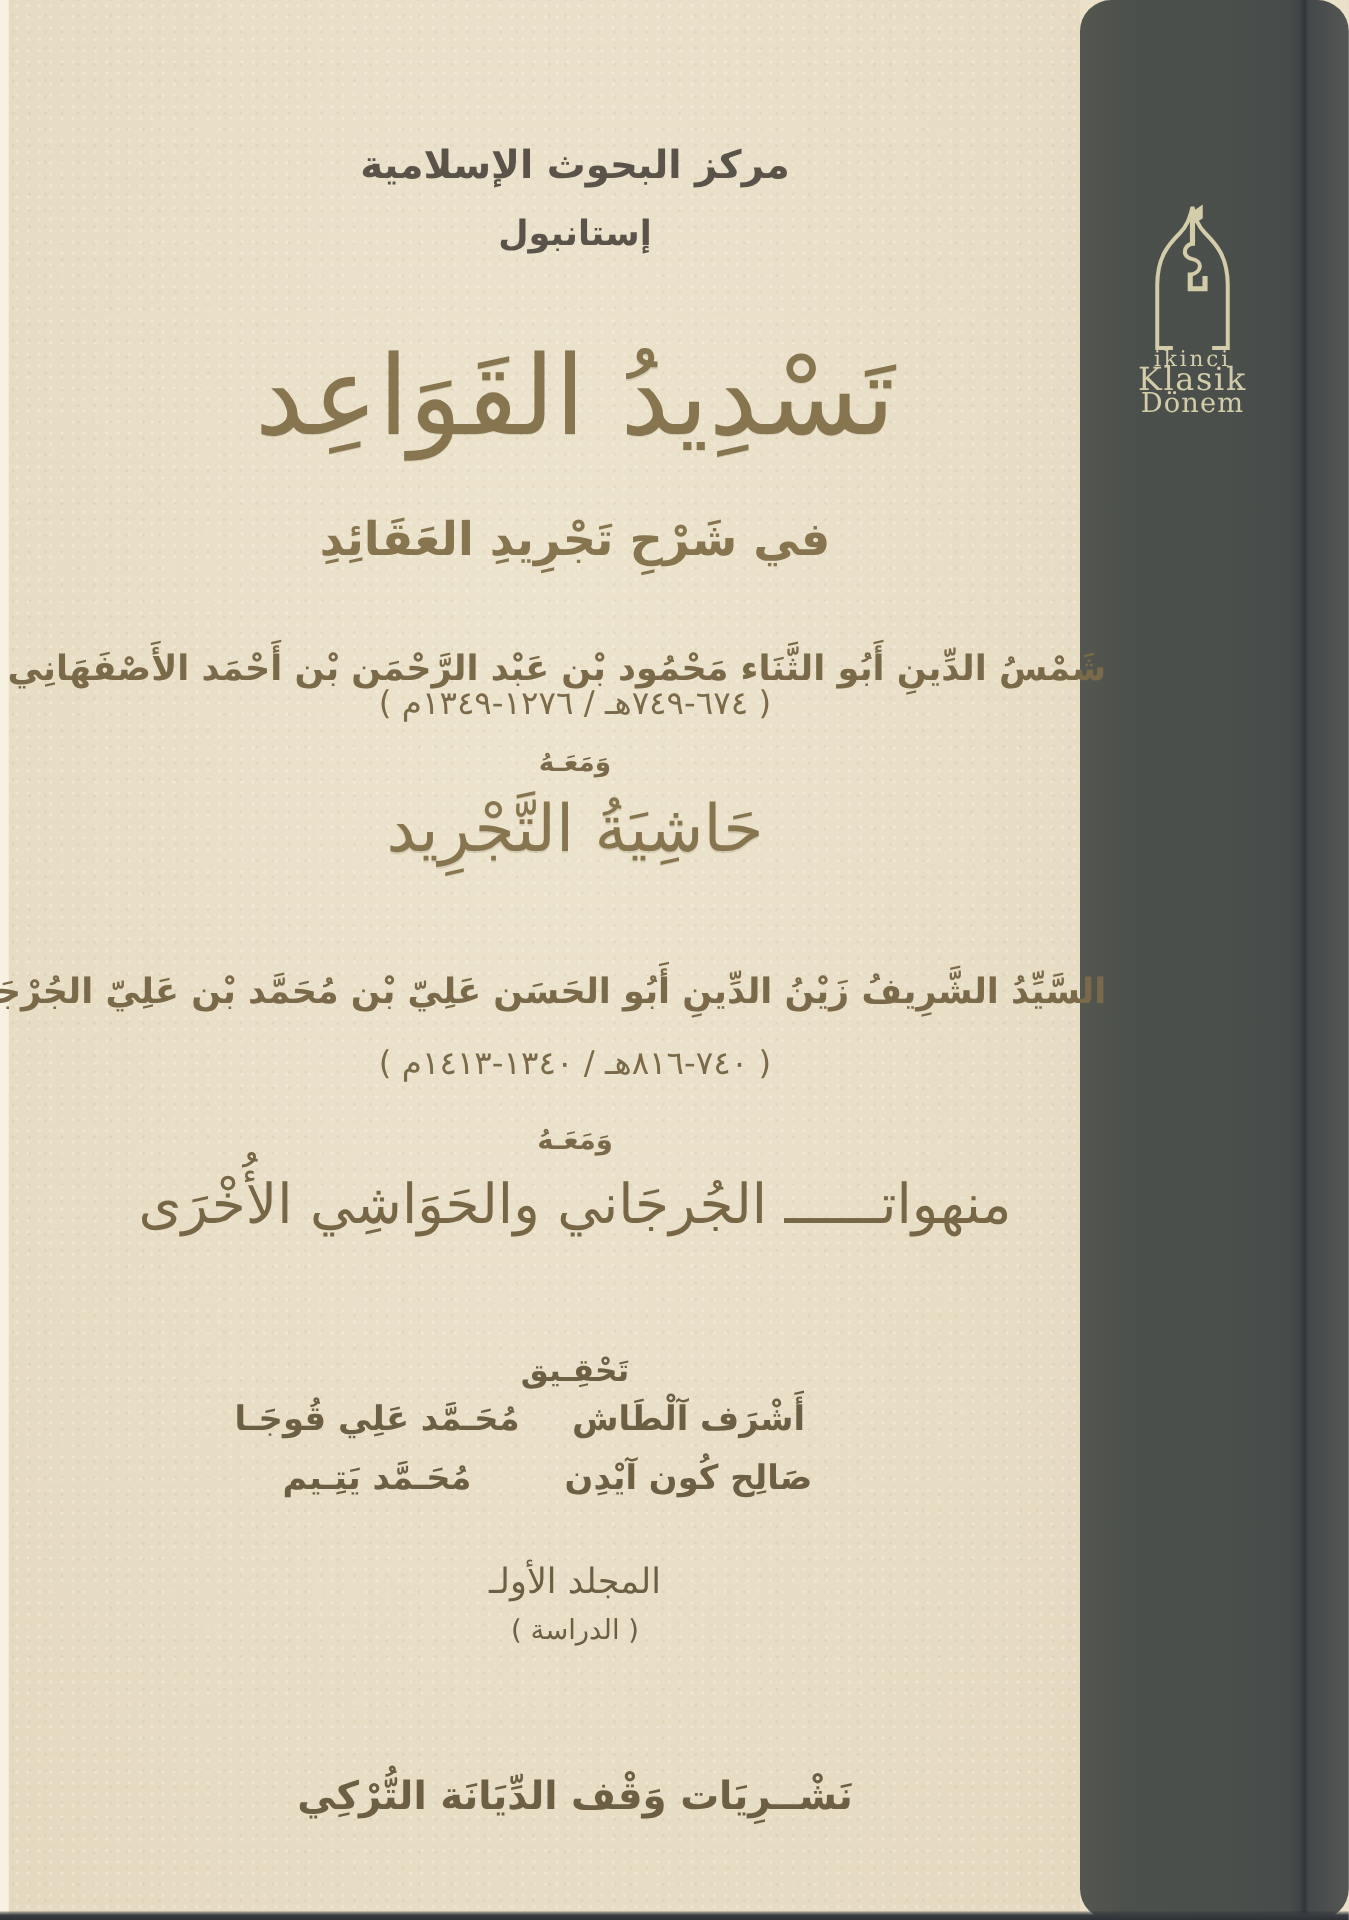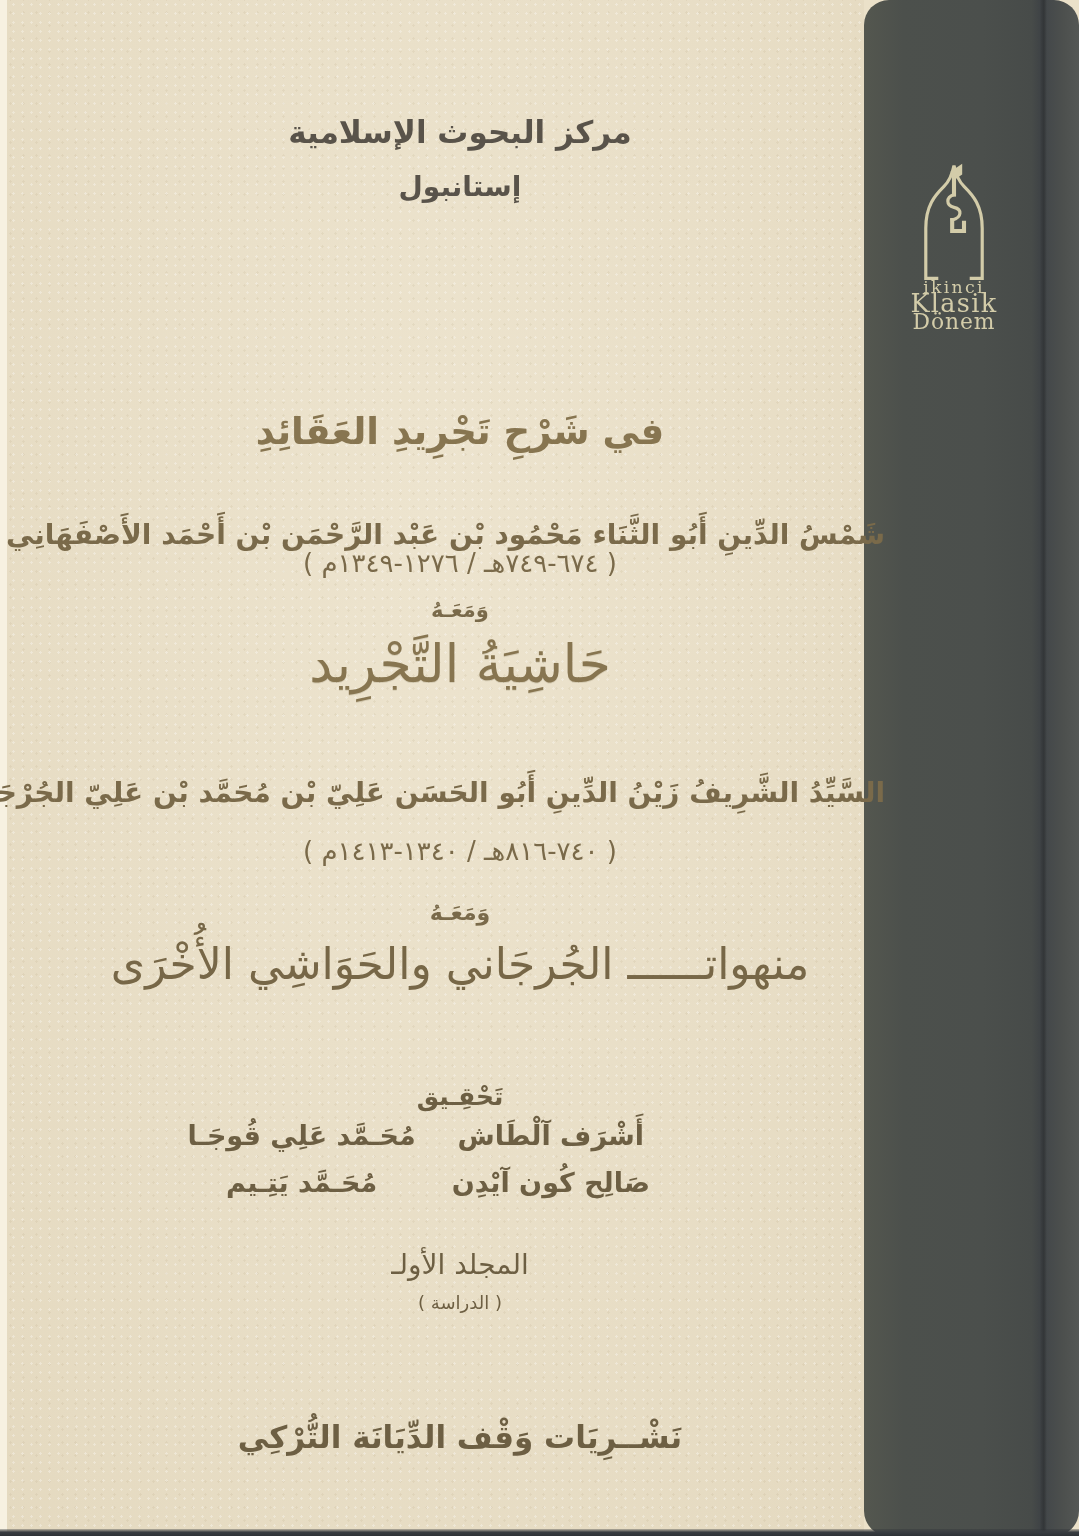--- a/index.html
+++ b/index.html
@@ -82,21 +82,21 @@
   .title-3    {top:938px; font-size:44px; color:#776747; font-weight:normal;}
   .tahqiq     {top:1082px; font-size:25px; font-weight:bold; color:#6d5f43;}
   .editors    {
     position:absolute; top:1120px; left:235px; width:380px;
     display:grid; grid-template-columns:1fr 1fr;
     column-gap:36px; row-gap:16px;
     direction:rtl; justify-items:center; align-items:center;
     font-size:27px; font-weight:bold; color:#6d5f43; white-space:nowrap;
   }
   .volume     {top:1248px; font-size:28px; font-weight:normal; color:#6d5f43;}
-  .study      {top:1292px; font-size:18px; color:#6d5f43;}
+  .study      {top:1292px; font-size:22px; color:#6d5f43;}
   .publisher  {top:1419px; font-size:31px; font-weight:bold; color:#6d5f43;}
 </style>
 </head>
 <body>
 
 <div class="cover">
 
   <div class="paper-texture"></div>
   <div class="left-scan-strip"></div>
 
@@ -119,20 +119,21 @@
       <text class="logo-text logo-line3" x="66" y="197">Dönem</text>
     </svg>
   </div>
 
   <div class="content">
 
     <div class="block org">مركز البحوث الإسلامية</div>
 
     <div class="block city">إستانبول</div>
 
+    <div class="block title-main">تَسْدِيدُ القَوَاعِد</div>
 
     <div class="block subtitle">في شَرْحِ تَجْرِيدِ العَقَائِدِ</div>
 
     <div class="block author author-1">شَمْسُ الدِّينِ أَبُو الثَّنَاء مَحْمُود بْن عَبْد الرَّحْمَن بْن أَحْمَد الأَصْفَهَانِي</div>
 
     <div class="block dates dates-1">( ٦٧٤-٧٤٩هـ / ١٢٧٦-١٣٤٩م )</div>
 
     <div class="block withit withit-1">وَمَعَـهُ</div>
 
     <div class="block title-2">حَاشِيَةُ التَّجْرِيد</div>

